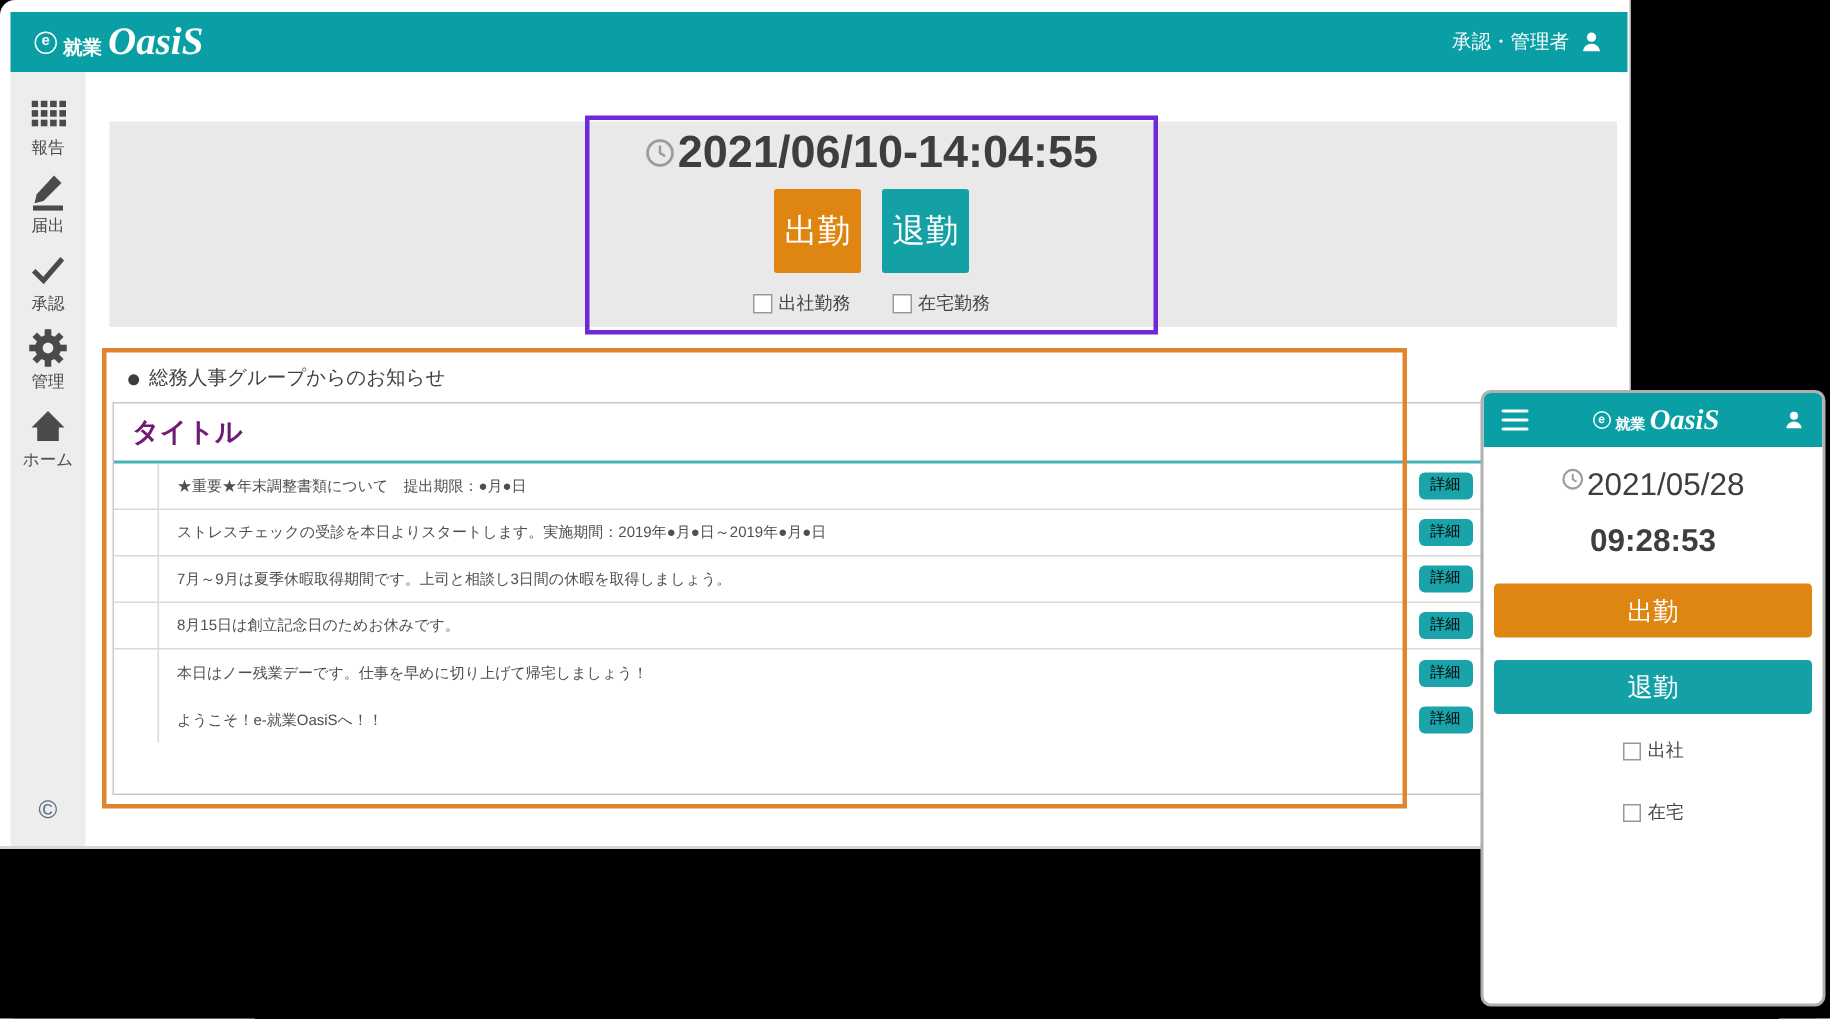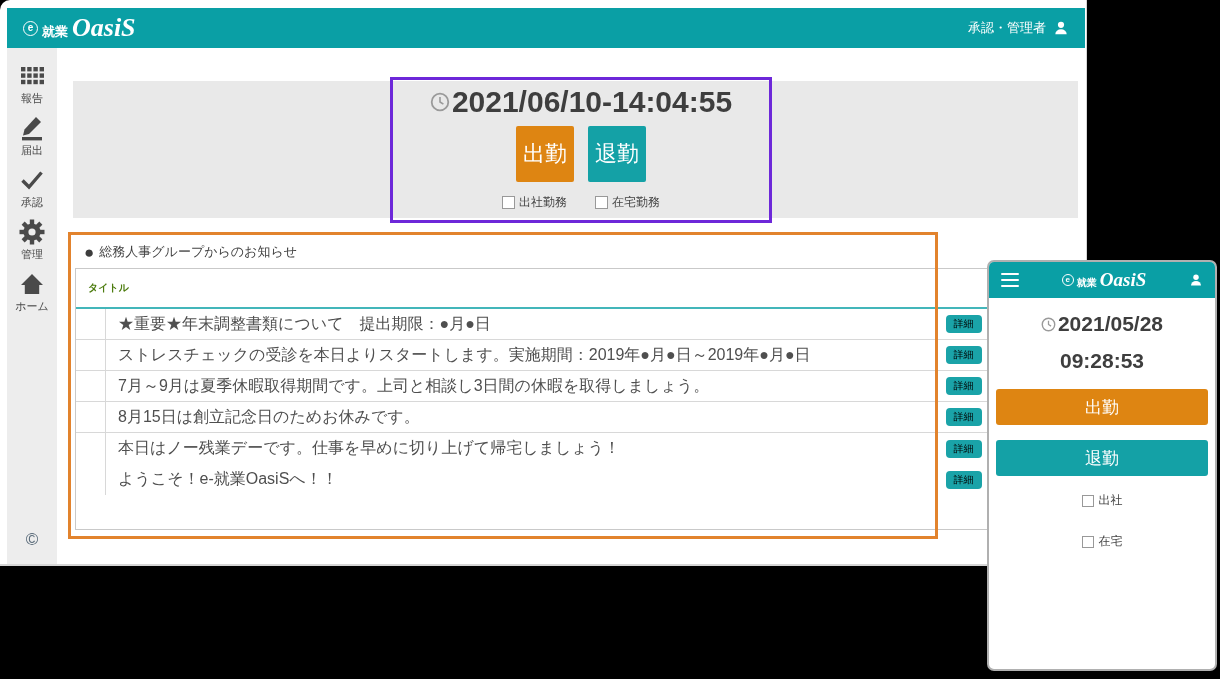--- a/index.html
+++ b/index.html
@@ -62,46 +62,46 @@
   
   .ann-label{ position:absolute; left:84px; top:243px; display:flex; align-items:center; gap:5px;
     font-size:13px; color:#424242; z-index:2; }
   .ann-bullet{ font-size:17px; color:#3d3d3d; line-height:1; }
   .ann-border{ position:absolute; left:68px; top:232px; width:870px; height:307px;
     border:3px solid #e2832d; z-index:6; pointer-events:none; }
 
   .ann-table{ position:absolute; left:75px; top:268px; width:915px; height:262px;
     background:#fff; border:1px solid #c9c9c9; z-index:1; }
   .t-header{ height:40px; border-bottom:2px solid #43b6ba; display:flex; align-items:center; }
-  .t-header .title-cell{ flex:1; text-align:center; font-size:10px; font-weight:bold; color:#4d7c0f; }
+  .t-header .title-cell{ flex:1; text-align:center; font-size:18px; font-weight:bold; color:#701a75; }
   .t-header .action-cell{ width:52px; }
   .t-row{ height:31px; display:flex; align-items:stretch; }
   .t-row.bordered{ border-bottom:1px solid #d8d8d8; }
   .num-cell{ width:30px; border-right:1px solid #d8d8d8; }
-  .title-cell{ flex:1; display:flex; align-items:center; padding-left:12px; font-size:16px; color:#4f4f4f;
+  .title-cell{ flex:1; display:flex; align-items:center; padding-left:12px; font-size:10px; color:#4f4f4f;
     overflow:hidden; white-space:nowrap; }
   .action-cell{ width:52px; border-left:1px solid #d8d8d8; display:flex; align-items:center; justify-content:center; }
   .detail-btn{ background:#1aa3a8; color:#000000; border:none; font-size:10px; padding:3px 8px;
     border-radius:4px; cursor:pointer; font-family:"Liberation Sans",sans-serif; line-height:1.2; }
 
   
   .mobile-card{
     position:absolute; left:987px; top:260px; width:230px; height:411px;
     background:#fff; border:2px solid #b0b0b0; border-radius:7px; z-index:10; overflow:hidden;
     text-align:center;
   }
   .m-header{ height:36px; background:#0a9fa5; display:flex; align-items:center; padding:0 12px; }
   .m-hamburger{ display:flex; flex-direction:column; gap:3.5px; cursor:pointer; }
   .m-hamburger span{ width:18px; height:2.6px; background:#fff; border-radius:1px; }
   .m-logo{ flex:1; display:flex; justify-content:center; align-items:baseline; gap:3px; color:#fff; }
   .m-logo .logo-e{ width:12px; height:12px; font-size:8px; border-width:1.3px; }
   .m-logo .logo-jp{ font-size:10px; }
   .m-logo .logo-latin{ font-size:19px; }
-  .m-date{ margin-top:14px; display:flex; justify-content:center; align-items:center; gap:2px;
-    font-size:21px; font-weight:bold; color:#3e3e3e; }
+  .m-date{ margin-top:14px; display:flex; justify-content:center; align-items:flex-start; gap:2px;
+    font-size:21px; font-weight:normal; color:#3e3e3e; }
   .m-time{ margin-top:13px; font-size:21px; font-weight:bold; color:#3e3e3e; }
   .m-btn{ display:block; width:212px; height:36px; margin:0 auto; border:none; border-radius:3px;
     color:#fff; font-size:17px; cursor:pointer; font-family:"Liberation Sans",sans-serif; }
   .m-btn-in{ margin-top:16px; background:#de8512; }
   .m-btn-out{ margin-top:15px; background:#14a1a6; }
   .m-check{ display:flex; justify-content:center; align-items:center; gap:5px; font-size:12px; color:#444; cursor:pointer; }
   .m-check .checkbox{ width:12px; height:12px; }
   .m-check-office{ margin-top:16px; }
   .m-check-remote{ margin-top:24px;text-align:center; }
 

